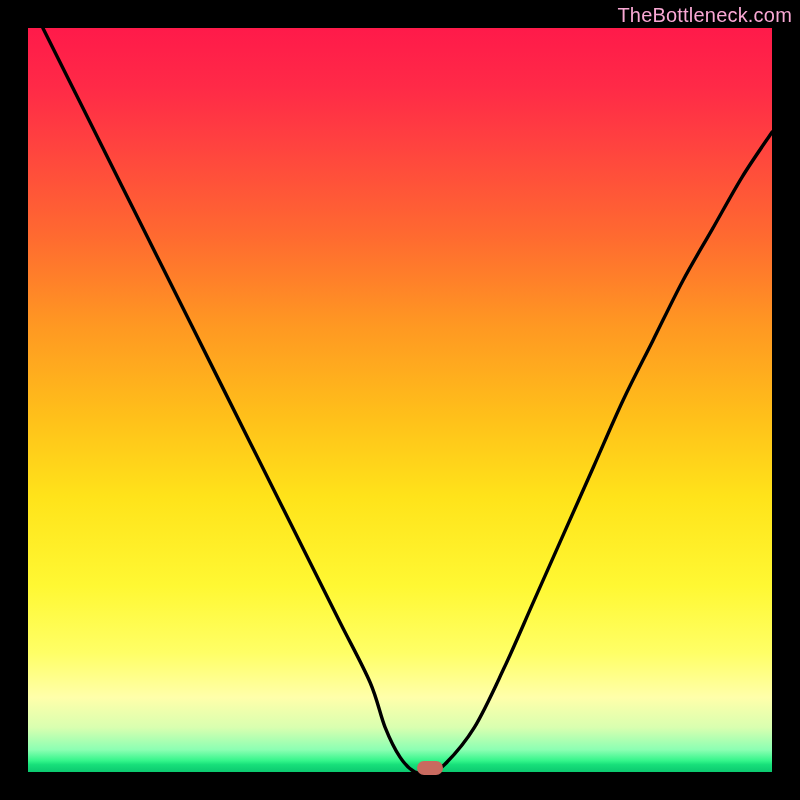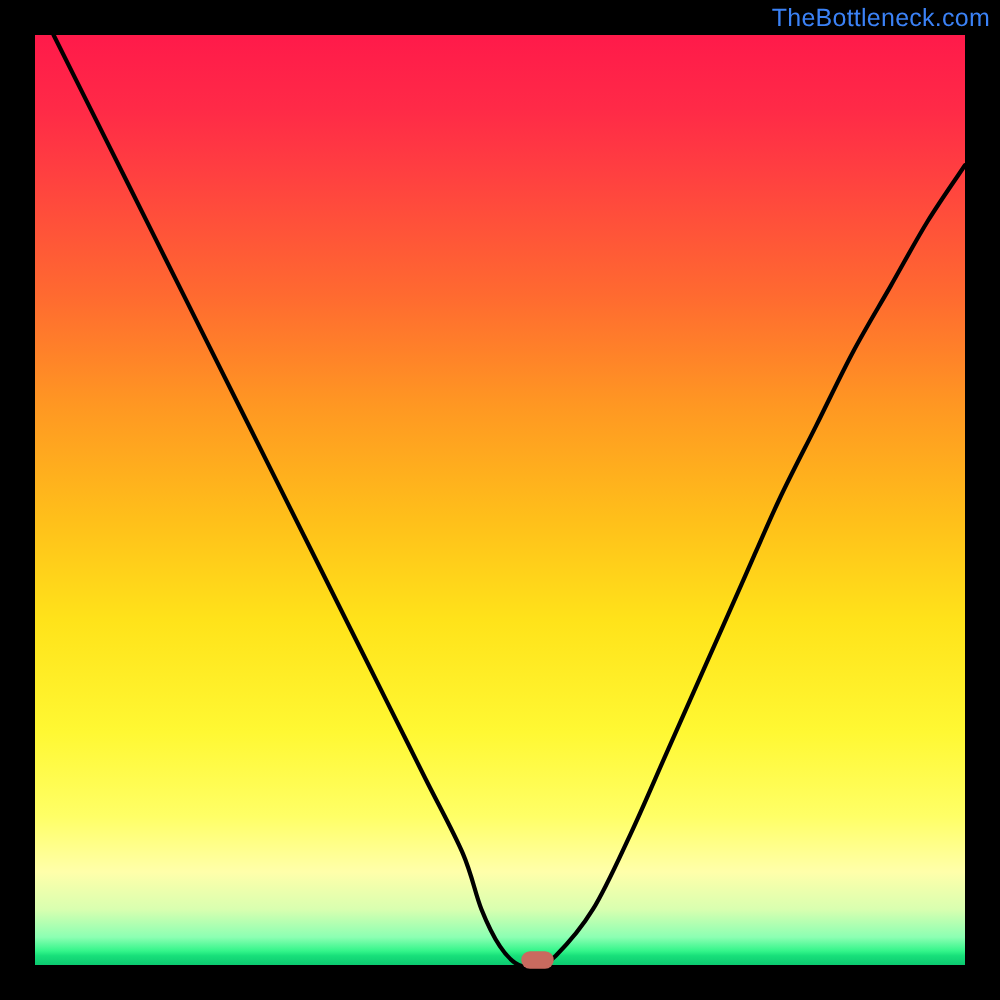--- a/index.html
+++ b/index.html
@@ -14,21 +14,21 @@
   .frame {
     position: relative;
     width: 800px;
     height: 800px;
     background: #000;
   }
   .watermark {
     position: absolute;
     top: 4px;
     right: 8px;
-    color: #3b82f6;
+    color: #f9a8d4;
     font-size: 20px;
     font-weight: 500;
     letter-spacing: 0.2px;
     z-index: 10;
   }
   .plot-area {
     position: absolute;
     left: 28px;
     top: 28px;
     width: 744px;

